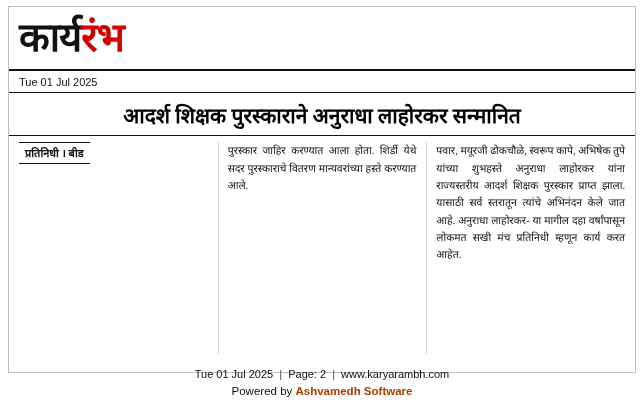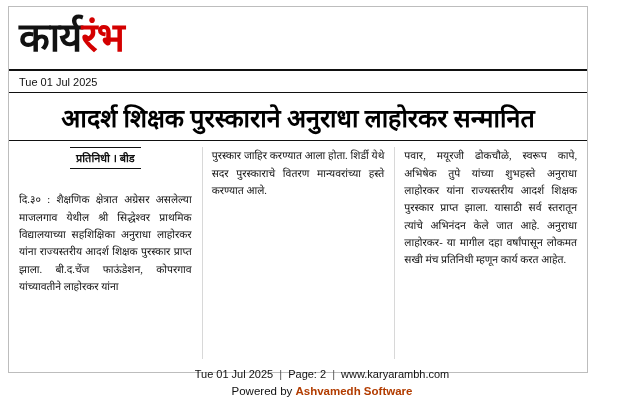--- a/index.html
+++ b/index.html
@@ -15,21 +15,21 @@
     height: 411px;
     background: #ffffff;
     position: relative;
     overflow: hidden;
     box-sizing: border-box;
   }
   .sheet {
     position: absolute;
     left: 8px;
     top: 6px;
-    width: 580px;
+    width: 628px;
     height: 367px;
     background: #ffffff;
     border: 1px solid #bdbdbd;
     box-sizing: border-box;
   }
   
   .masthead {
     height: 64px;
     border-bottom: 2px solid #111;
     display: flex;
@@ -61,21 +61,21 @@
     color: #111;
   }
   
   .headline-wrap {
     padding: 10px 12px 6px 12px;
     border-bottom: 1.5px solid #111;
   }
   .headline {
     font-family: "Liberation Serif", serif;
     font-weight: bold;
-    font-size: 25px;
+    font-size: 21px;
     line-height: 1.25;
     text-align: center;
     color: #000;
   }
   
   .columns {
     display: flex;
     padding: 6px 10px 4px 10px;
     gap: 10px;
     box-sizing: border-box;
@@ -88,24 +88,23 @@
     line-height: 1.65;
     color: #111;
     text-align: justify;
     position: relative;
   }
   .col + .col {
     border-left: 1px solid #d8d8d8;
     padding-left: 9px;
   }
   .byline {
-    text-align: center;
     font-weight: bold;
     font-size: 11px;
-    margin-bottom: 20px;
+    margin-bottom: 4px;
     padding-bottom: 2px;
   }
   .byline-inner {
     display: inline-block;
     border-top: 1.5px solid #111;
     border-bottom: 1.5px solid #111;
     padding: 1px 6px;
   }
   .para {
     margin: 0 0 4px 0;
@@ -152,21 +151,20 @@
     </div>
 
     <div class="headline-wrap">
       <div class="headline">आदर्श शिक्षक पुरस्काराने अनुराधा लाहोरकर सन्मानित</div>
     </div>
 
     <div class="columns">
 
       <div class="col">
         <div class="byline"><span class="byline-inner">प्रतिनिधी । बीड</span></div>
-        <p class="para">दि.३० : शैक्षणिक क्षेत्रात अग्रेसर असलेल्या माजलगाव येथील श्री सिद्धेश्वर प्राथमिक विद्यालयाच्या सहशिक्षिका अनुराधा लाहोरकर यांना राज्यस्तरीय आदर्श शिक्षक पुरस्कार प्राप्त झाला. बी.द.चेंज फाऊंडेशन, कोपरगाव यांच्यावतीने लाहोरकर यांना</p>
       </div>
 
       <div class="col">
         <p class="para">पुरस्कार जाहिर करण्यात आला होता. शिर्डी येथे सदर पुरस्काराचे वितरण मान्यवरांच्या हस्ते करण्यात आले.</p>
       </div>
 
       <div class="col">
         <p class="para">पवार, मयूरजी ढोकचौळे, स्वरूप कापे, अभिषेक तुपे यांच्या शुभहस्ते अनुराधा लाहोरकर यांना राज्यस्तरीय आदर्श शिक्षक पुरस्कार प्राप्त झाला. यासाठी सर्व स्तरातून त्यांचे अभिनंदन केले जात आहे. अनुराधा लाहोरकर- या मागील दहा वर्षांपासून लोकमत सखी मंच प्रतिनिधी म्हणून कार्य करत आहेत.</p>
       </div>
 

